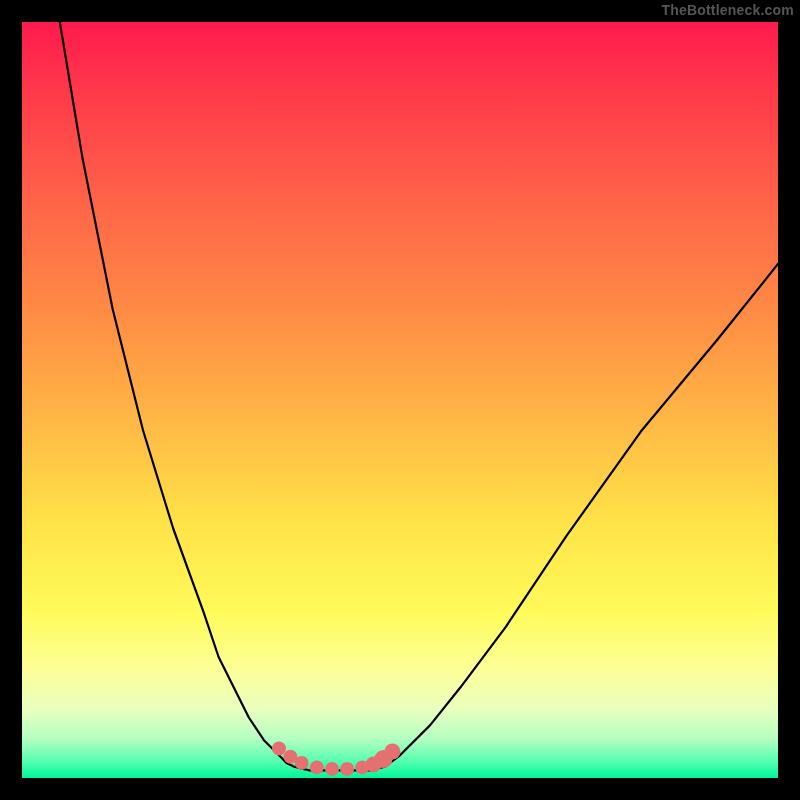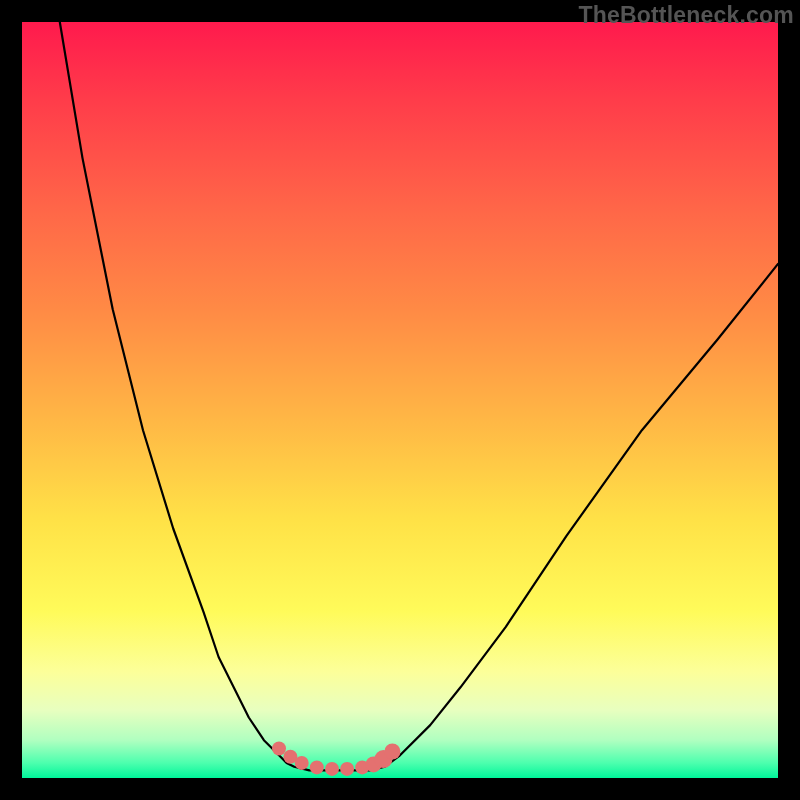--- a/index.html
+++ b/index.html
@@ -30,21 +30,21 @@
       #b0ffc0 95%,
       #4dffae 98%,
       #00f59a 100%
     );
   }
   .watermark {
     position: absolute;
     top: 2px;
     right: 6px;
     color: #555;
-    font-size: 23px;
+    font-size: 14px;
     font-weight: 600;
     letter-spacing: 0.2px;
     z-index: 10;
   }
   svg.curve {
     position: absolute;
     left: 0;
     top: 0;
     width: 756px;
     height: 756px;

